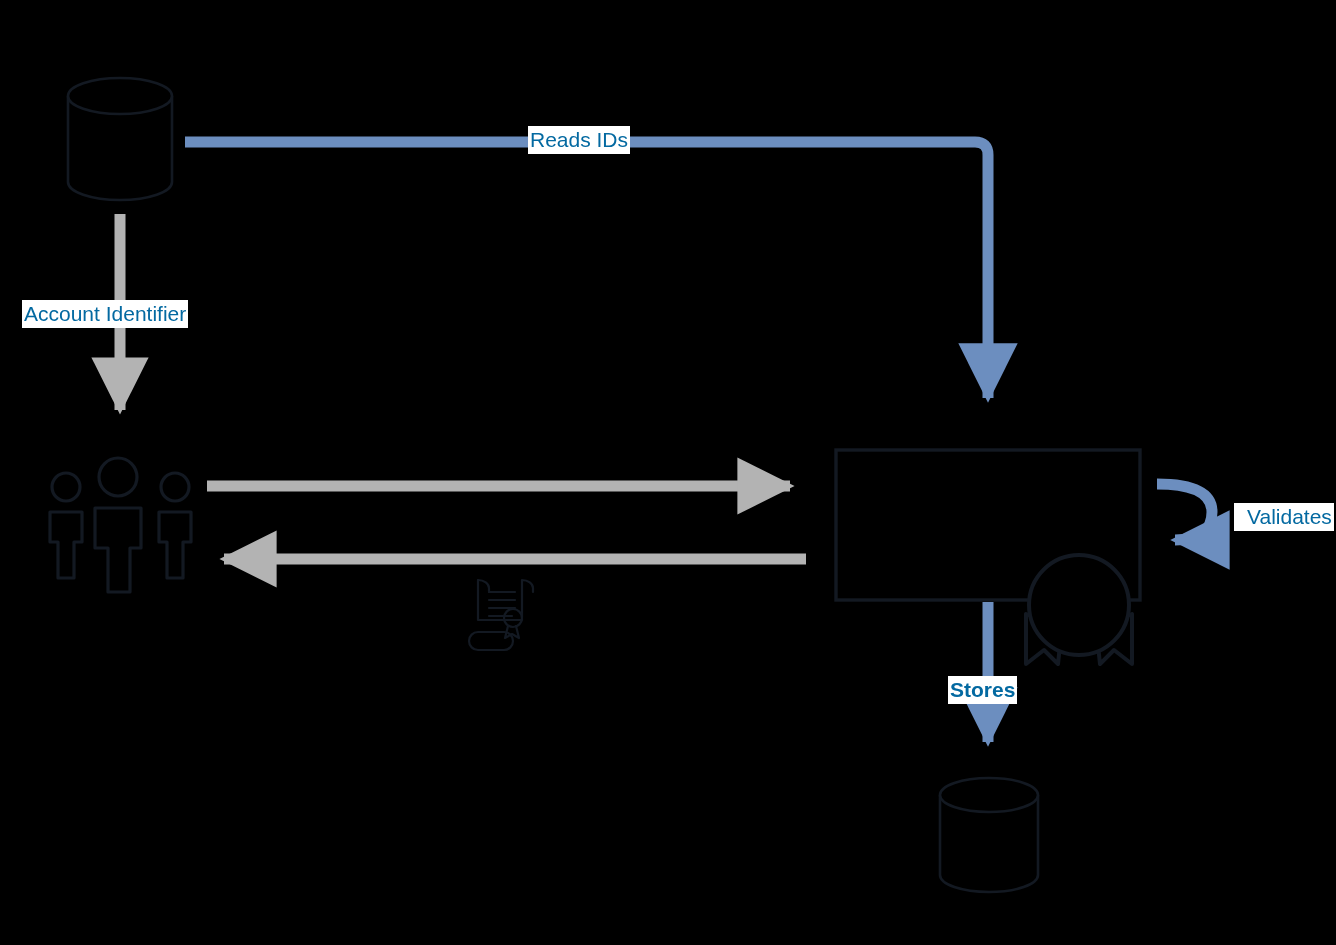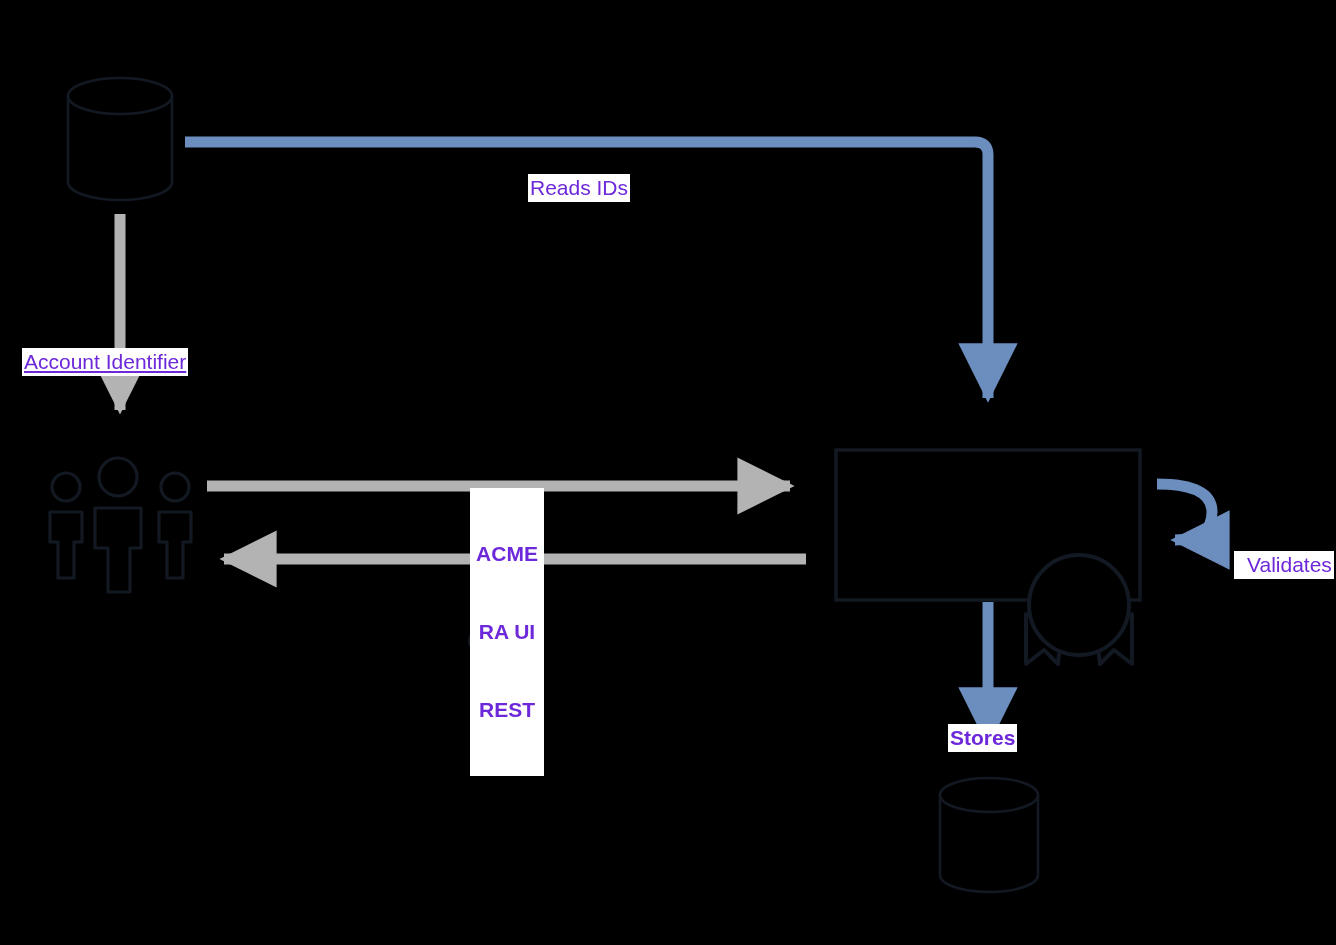--- a/index.html
+++ b/index.html
@@ -21,29 +21,28 @@
   #canvas svg.layer {
     position: absolute;
     left: 0;
     top: 0;
     width: 1336px;
     height: 945px;
   }
   .edge-label {
     position: absolute;
     background: #ffffff;
-    color: #6d28d9;
+    color: #0369a1;
     font-family: "Liberation Sans", sans-serif;
     font-size: 21px;
     line-height: 26px;
     white-space: pre;
     padding: 1px 2px;
     text-align: center;
     box-sizing: border-box;
-    margin-top: 48px;
   }
   .edge-label.bold {
     font-weight: bold;
   }
 </style>
 </head>
 <body>
 
 <div id="canvas">
 
@@ -108,25 +107,20 @@
 
     <path d="M 806 559 L 224 559" fill="none" stroke="#b3b3b3" stroke-width="11" marker-end="url(#arrow-gray)"></path>
 
     <path d="M 1157 484 Q 1212 484 1212 512 Q 1212 540 1175 540" fill="none" stroke="#6c8ebf" stroke-width="11" marker-end="url(#arrow-blue)"></path>
 
     <path d="M 988 602 L 988 742" fill="none" stroke="#6c8ebf" stroke-width="11" marker-end="url(#arrow-blue)"></path>
   </svg>
 
   <div class="edge-label" style="left:528px; top:126px;">Reads IDs</div>
 
-  <div class="edge-label" style="left:22px; top:300px;text-decoration:underline;">Account Identifier</div>
+  <div class="edge-label" style="left:22px; top:300px;">Account Identifier</div>
 
-  <div class="edge-label bold" style="left:470px; top:440px; width:74px;">
-    <div>ACME</div>
-    <div>RA UI</div>
-    <div>REST</div>
-  </div>
 
   <div class="edge-label" style="left:1234px; top:503px;padding-left:13px;">Validates</div>
 
   <div class="edge-label" style="left:948px; top:676px;font-weight:bold;">Stores</div>
 
 </div>
 
 </body></html>

